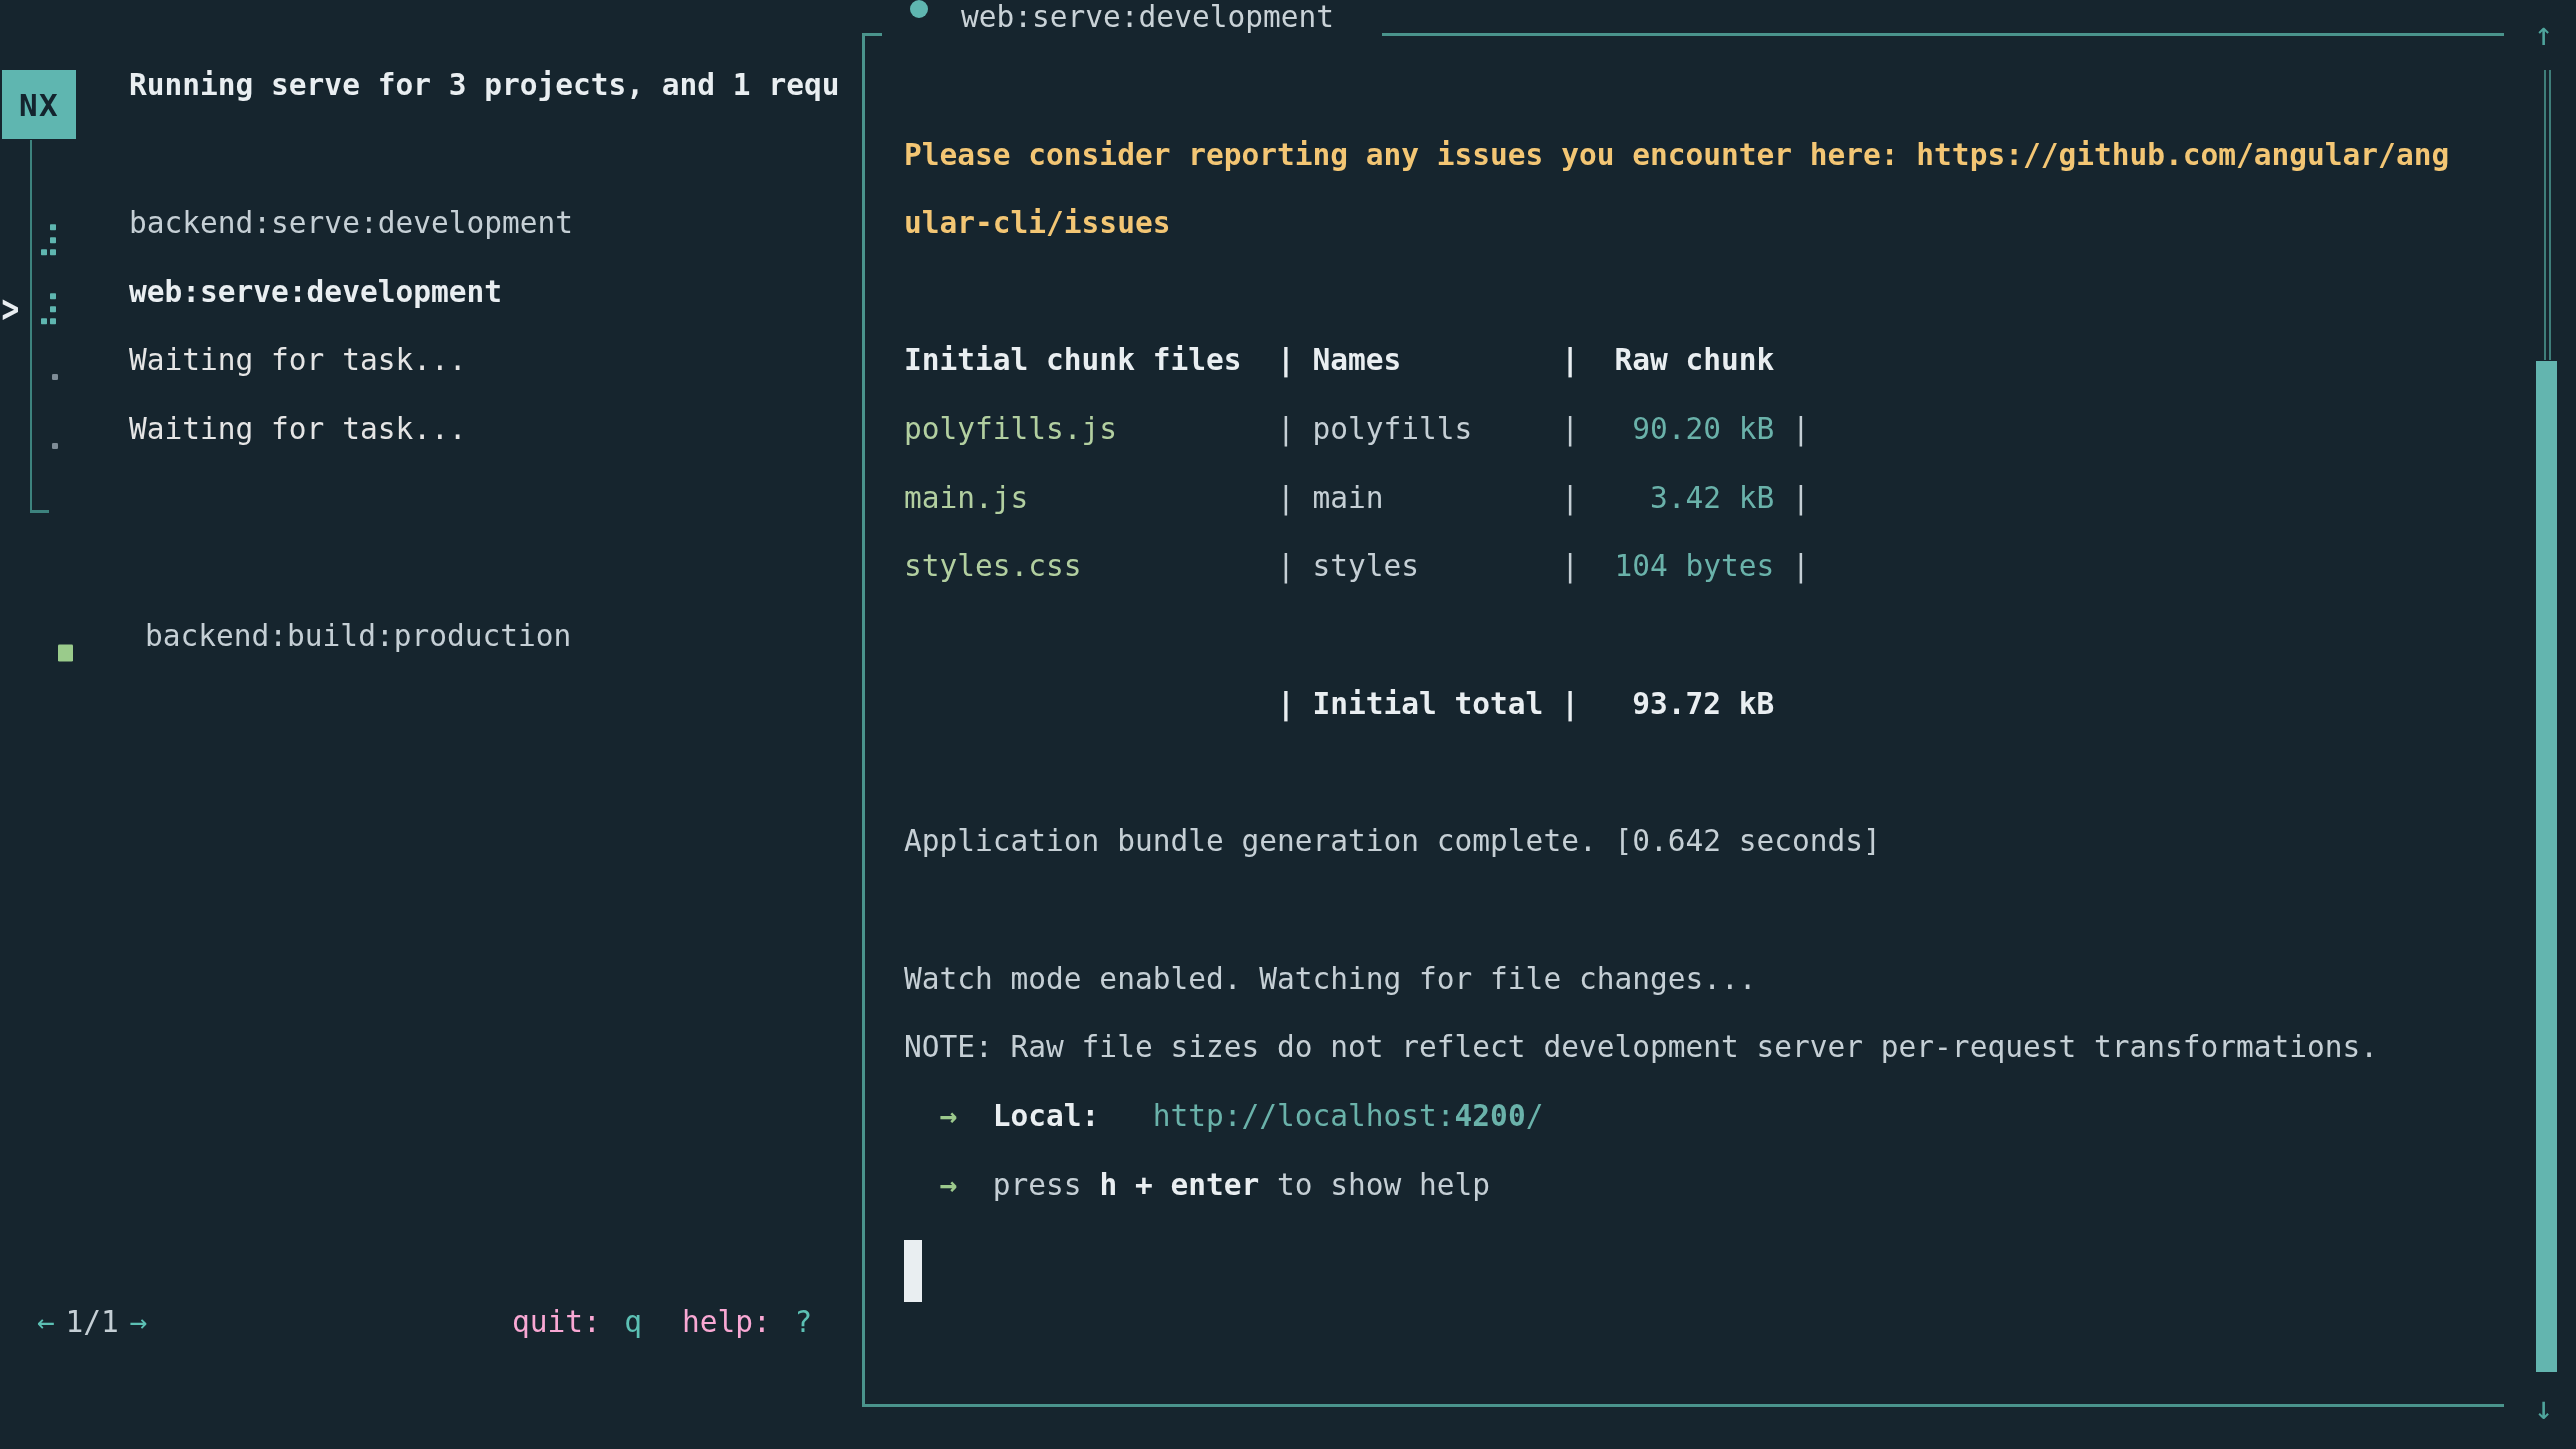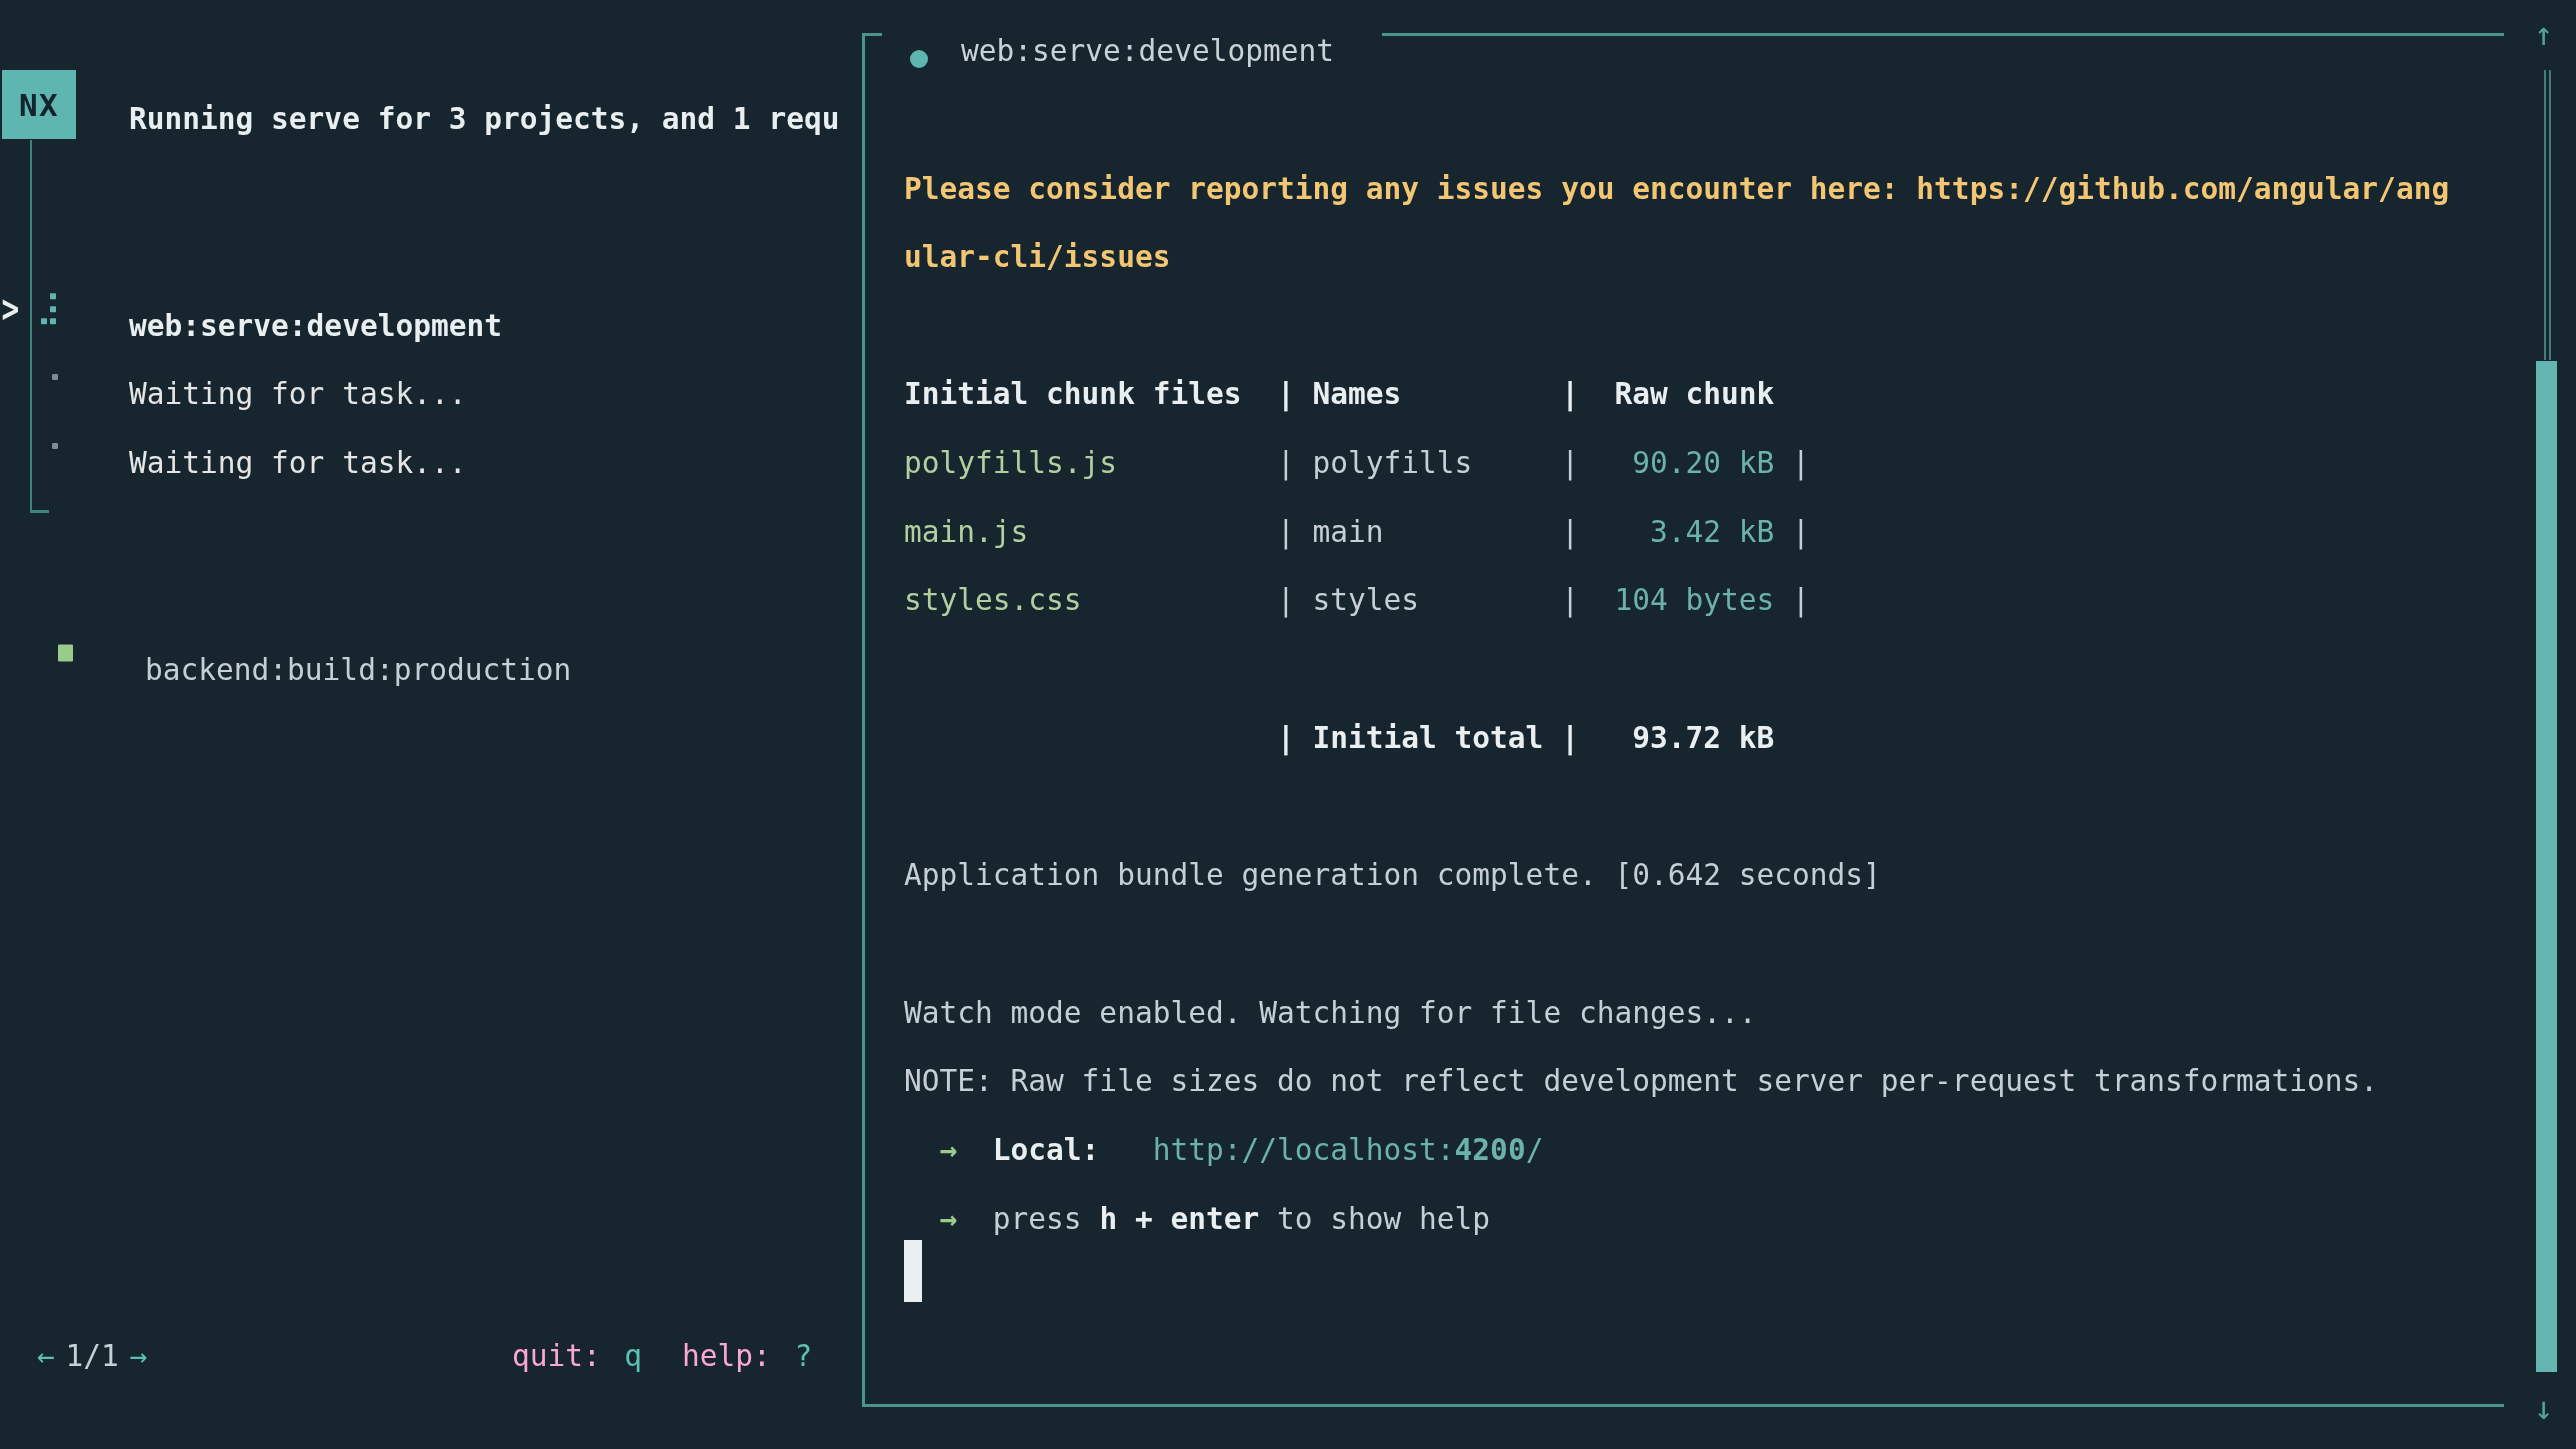--- a/index.html
+++ b/index.html
@@ -5,21 +5,21 @@
   html,body{margin:0;padding:0;}
   body{
     width:2576px;height:1449px;
     background:#16252E;
     font-family:"DejaVu Sans Mono","DejaVu Sans",monospace;
     font-size:29.5px;
     color:#C5CFD5;
     overflow:hidden;
     position:relative;
   }
-  .row{position:absolute;height:68px;display:flex;align-items:flex-end;white-space:pre;}
+  .row{position:absolute;height:68px;display:flex;align-items:flex-start;white-space:pre;}
   .bold{font-weight:bold;}
   .white{color:#E9EEF1;}
   .gray{color:#C5CFD5;}
   .dimgray{color:#e5e5e5;}
   .keygray{color:#f9a8d4;}
   .teal{color:#5CC0B4;}
   .sizeteal{color:#6AB2AA;}
   .yellow{color:#F3C674;font-weight:bold;}
   .filegreen{color:#B2CFA0;}
   .scrollteal{color:#4FA49C;}
@@ -92,20 +92,26 @@
 
 <div id="left-panel">
 
   <div id="nx-badge">NX</div>
 
   <div class="row" id="run-title">Running serve for 3 projects, and 1 requ</div>
 
   <div class="tree-v"></div>
   <div class="tree-h"></div>
 
+  <div class="row" style="top:206px;left:0;width:862px;">
+    <span class="spinner">
+      <i class="s-off"></i><i class="s-on"></i><i class="s-off"></i><i class="s-on"></i><i class="s-on"></i><i class="s-on"></i>
+    </span>
+    <span class="task-label gray">backend:serve:development</span>
+  </div>
 
   <div class="row" style="top:275px;left:0;width:862px;">
     <span class="chev">&gt;</span>
     <span class="spinner">
       <i class="s-off"></i><i class="s-on"></i><i class="s-off"></i><i class="s-on"></i><i class="s-on"></i><i class="s-on"></i>
     </span>
     <span class="task-label bold white">web:serve:development</span>
   </div>
 
   <div class="row" style="top:343px;left:0;width:862px;">

